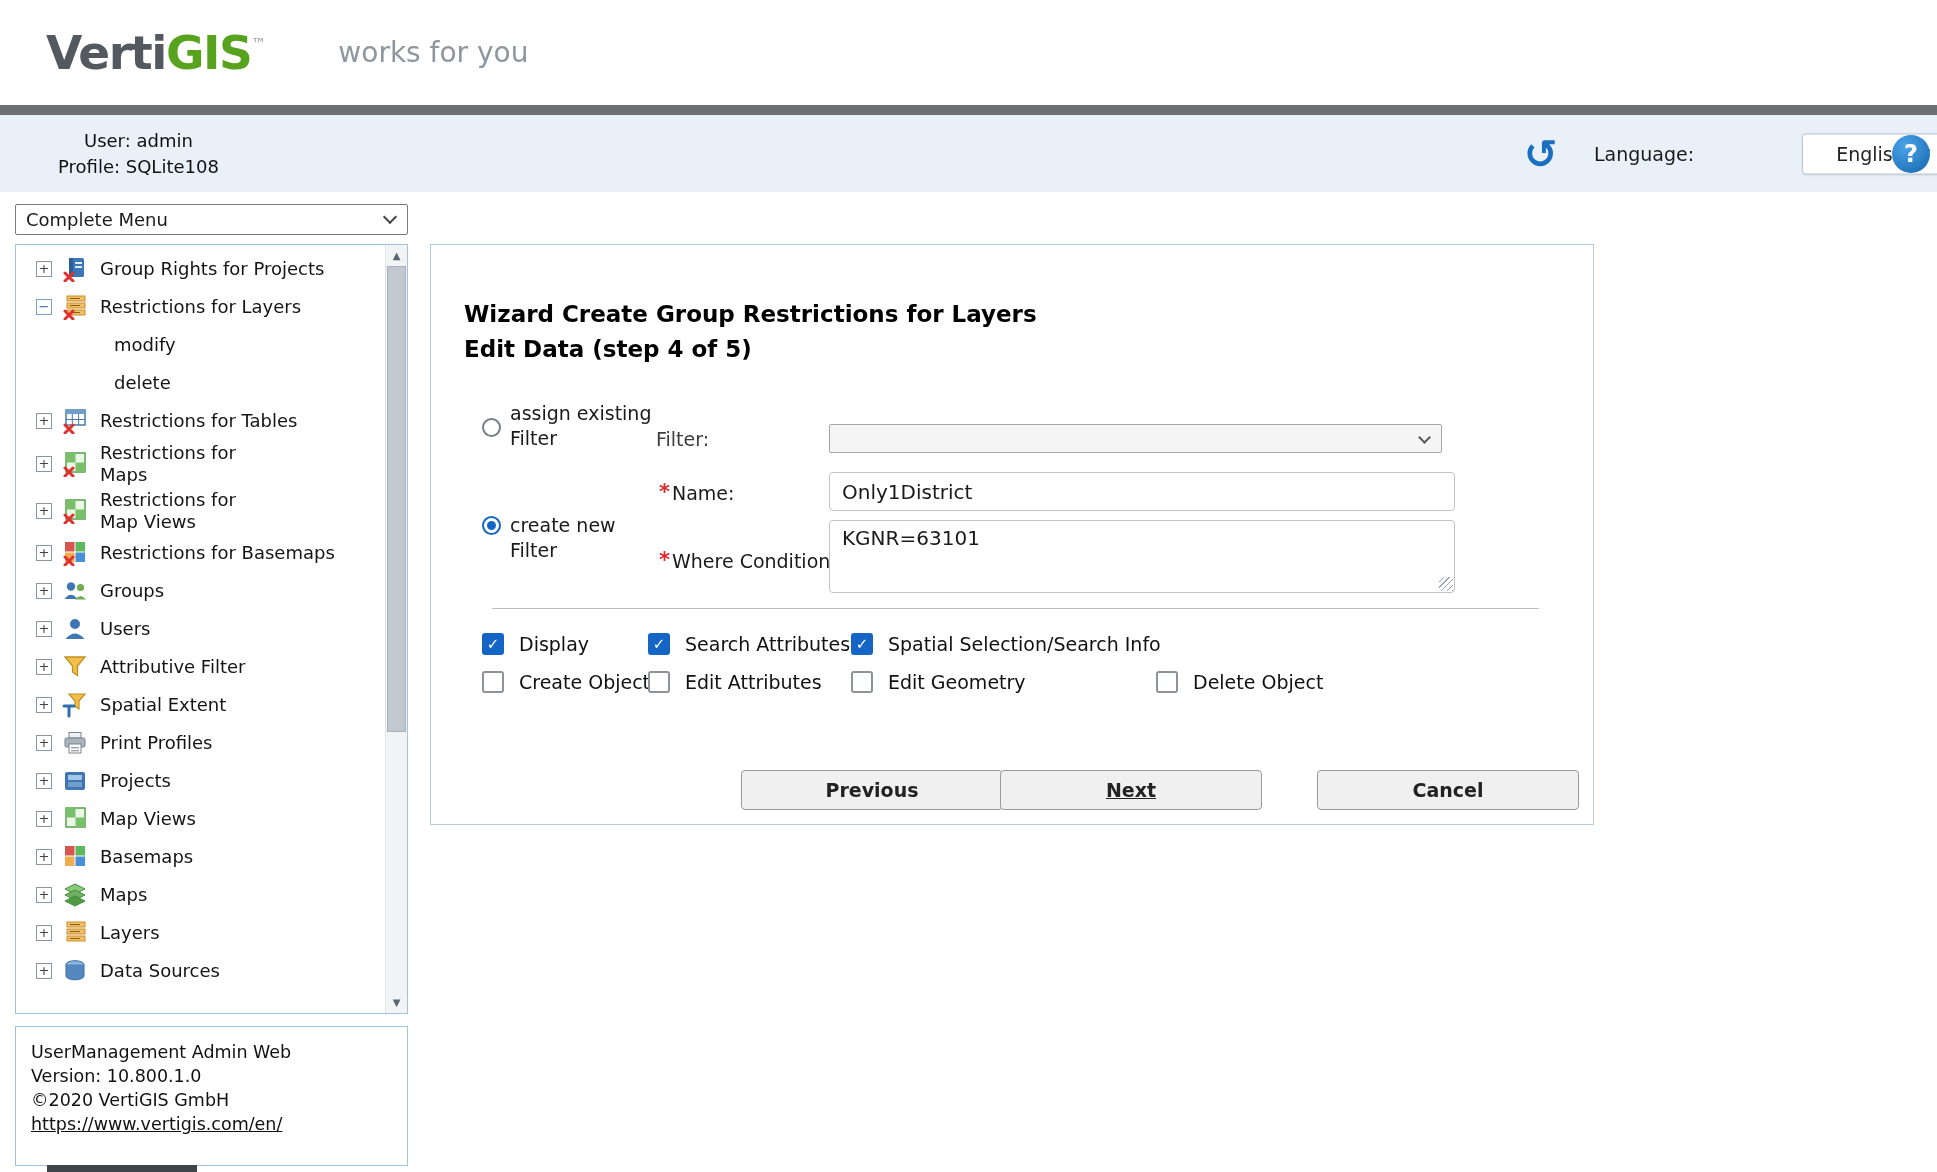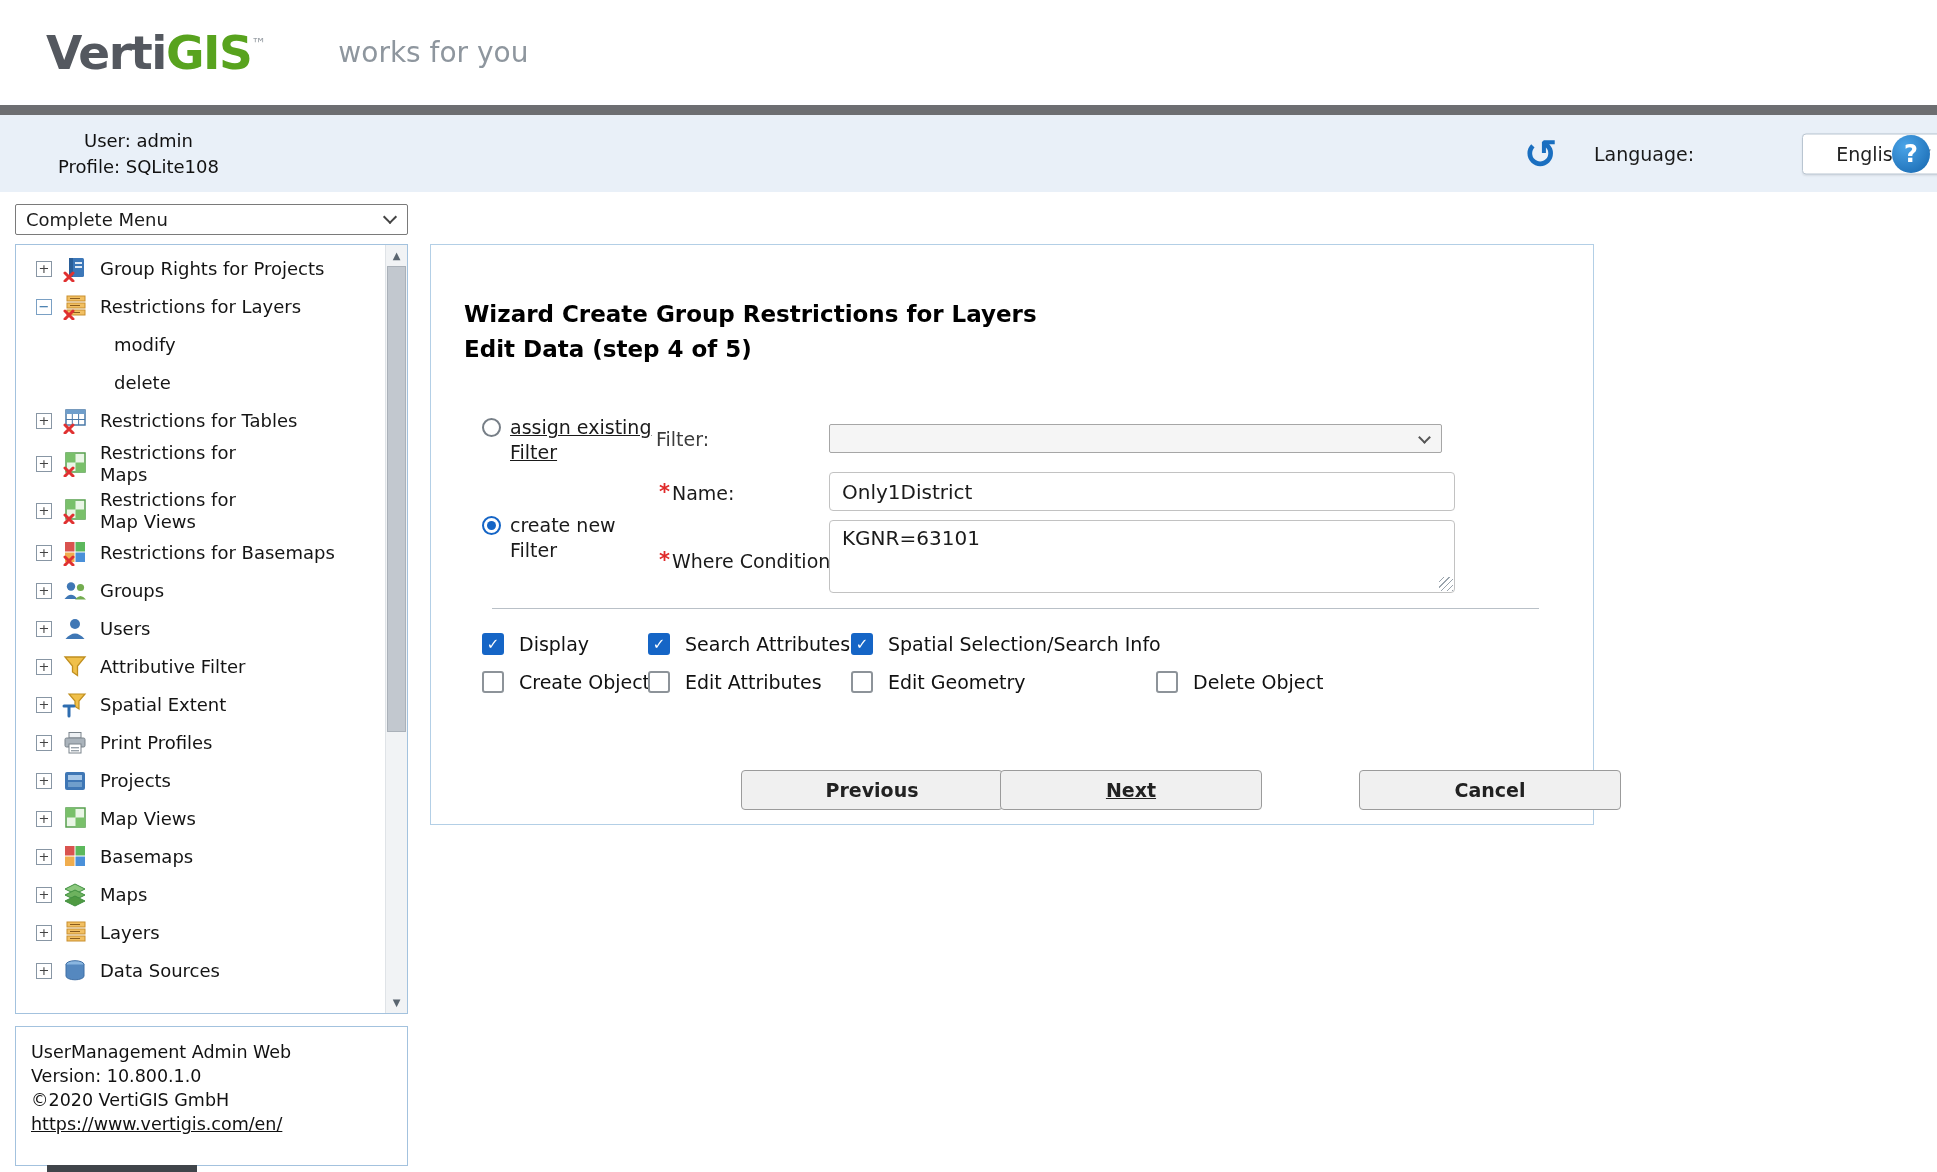--- a/index.html
+++ b/index.html
@@ -74,21 +74,21 @@
   .wiz-subtitle { position:absolute; left:33px; top:91px; font-size:23px; font-weight:bold; color:#000; }
 
   .radio { position:absolute; width:19px; height:19px; border-radius:50%;
            border:2px solid #777f87; background:#fff; cursor:pointer; }
   .radio.checked { border-color:#1565c6; }
   .radio.checked::after { content:""; position:absolute; inset:3px; border-radius:50%; background:#1565c6; }
   #radio-assign { left:51px; top:173px; }
   #radio-create { left:51px; top:271px; }
   .radio-label { position:absolute; font-size:19px; white-space:pre-line; line-height:1.3;
                  color:#1a1a1a; cursor:pointer; }
-  #label-assign { left:79px; top:170px;text-decoration:underline; }
+  #label-assign { left:79px; top:156px; }
   #label-create { left:79px; top:268px; }
 
   .field-label { position:absolute; font-size:19px; color:#3c3c3c; }
   #filter-label { left:225px; top:183px; }
   .dropdown { position:absolute; left:398px; top:179px; width:613px; height:29px;
               background:#f5f5f5; border:1px solid #a6a6a6; border-radius:2px; cursor:pointer; }
   .dd-caret { position:absolute; right:12px; top:8px; width:9px; height:9px;
               border-right:2px solid #555; border-bottom:2px solid #555; transform:rotate(45deg); }
 
   .req-label { position:absolute; font-size:19px; color:#1a1a1a; display:flex; align-items:flex-start; }
@@ -117,21 +117,21 @@
   #cbrow1 .cb-item:nth-child(3), #cbrow2 .cb-item:nth-child(3) { left:420px; }
   #cbrow2 .cb-item:nth-child(4) { left:725px; }
   .cb { width:22px; height:22px; border-radius:3px; border:2px solid #8d9399; background:#fff;
         display:flex; align-items:center; justify-content:center;
         font-size:15px; font-weight:bold; color:#fff; flex:none; }
   .cb.checked { background:#1565c6; border-color:#1565c6; }
 
   .wiz-btn { position:absolute; top:525px; width:262px; height:40px;
              background:#f0f0f0; border:1px solid #9b9b9b; border-radius:4px;
              font-family:inherit; font-size:19px; font-weight:bold; color:#222; cursor:pointer; }
-  #btn-prev { left:310px; } #btn-next { left:569px;text-decoration:underline; } #btn-cancel { left:928px; }
+  #btn-prev { left:310px; } #btn-next { left:569px;text-decoration:underline; } #btn-cancel { left:886px; }
 
   .edge-artifact { position:absolute; left:47px; bottom:0; width:150px; height:7px; background:#40454a; }
 </style>
 </head>
 <body>
 
 <div class="page">
 
   <header class="topbar">
     <div class="logo">

